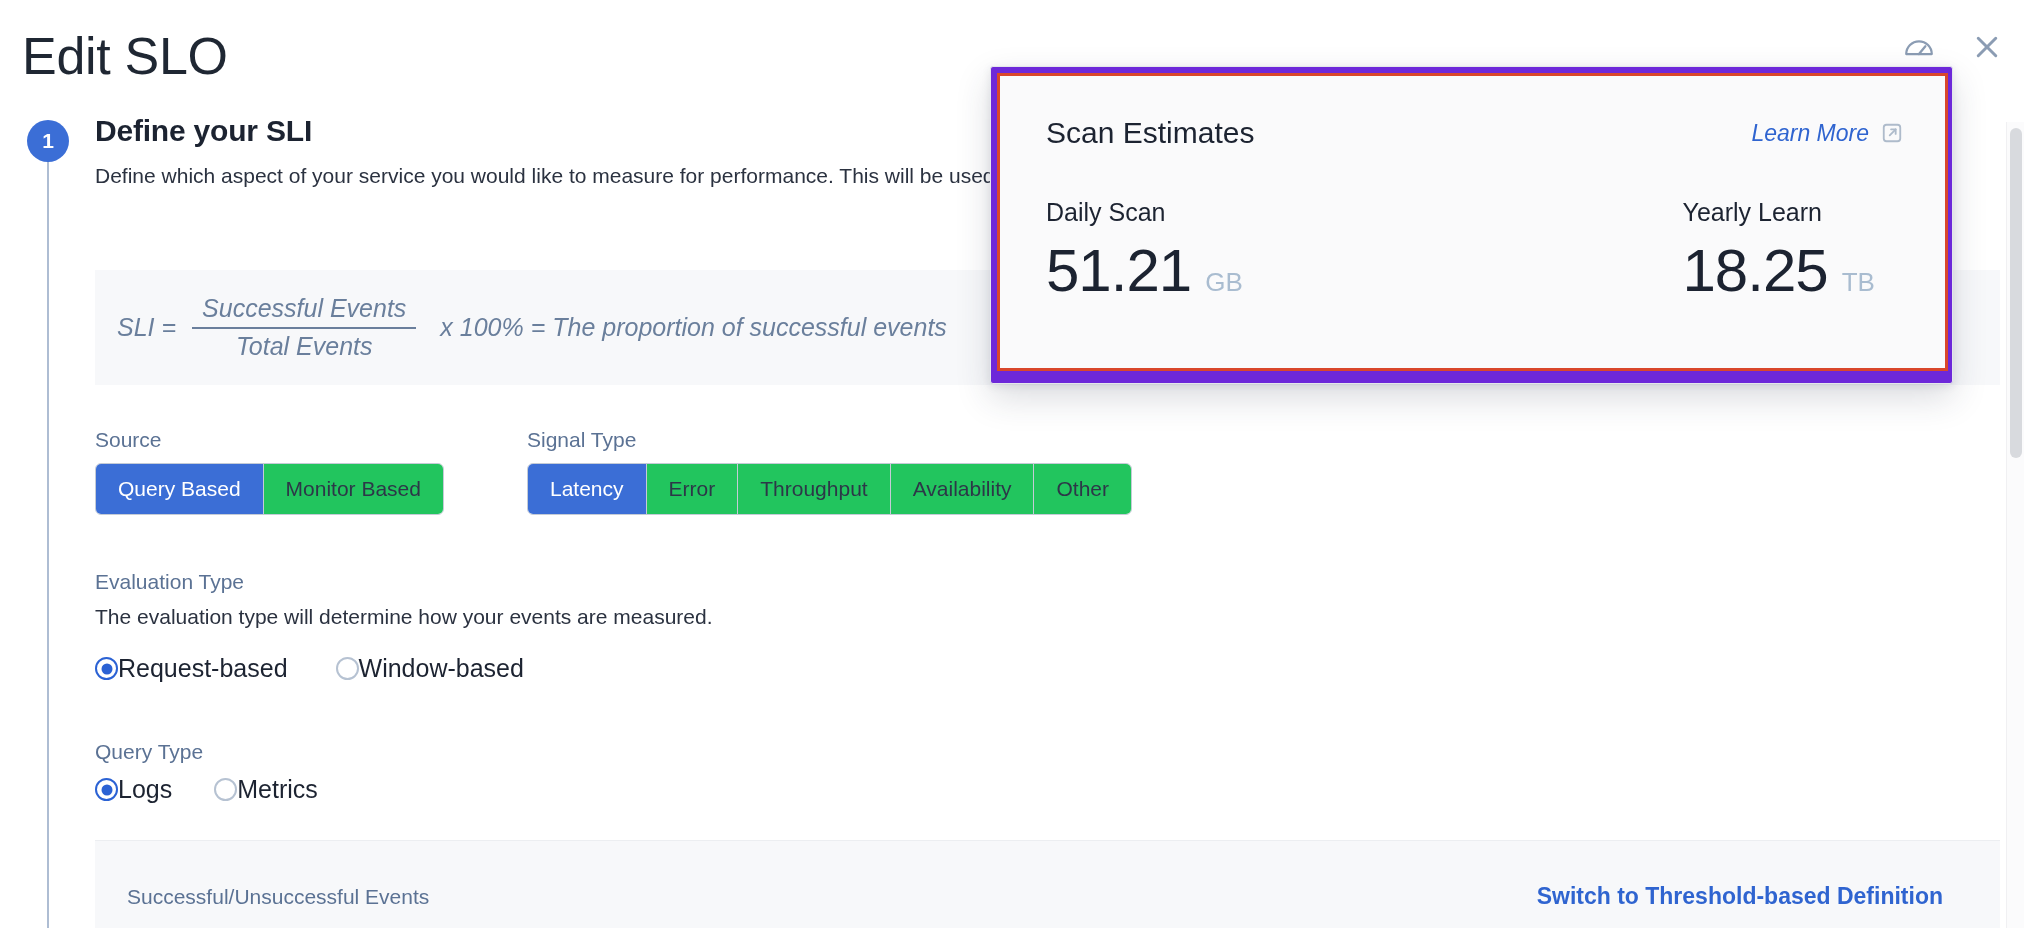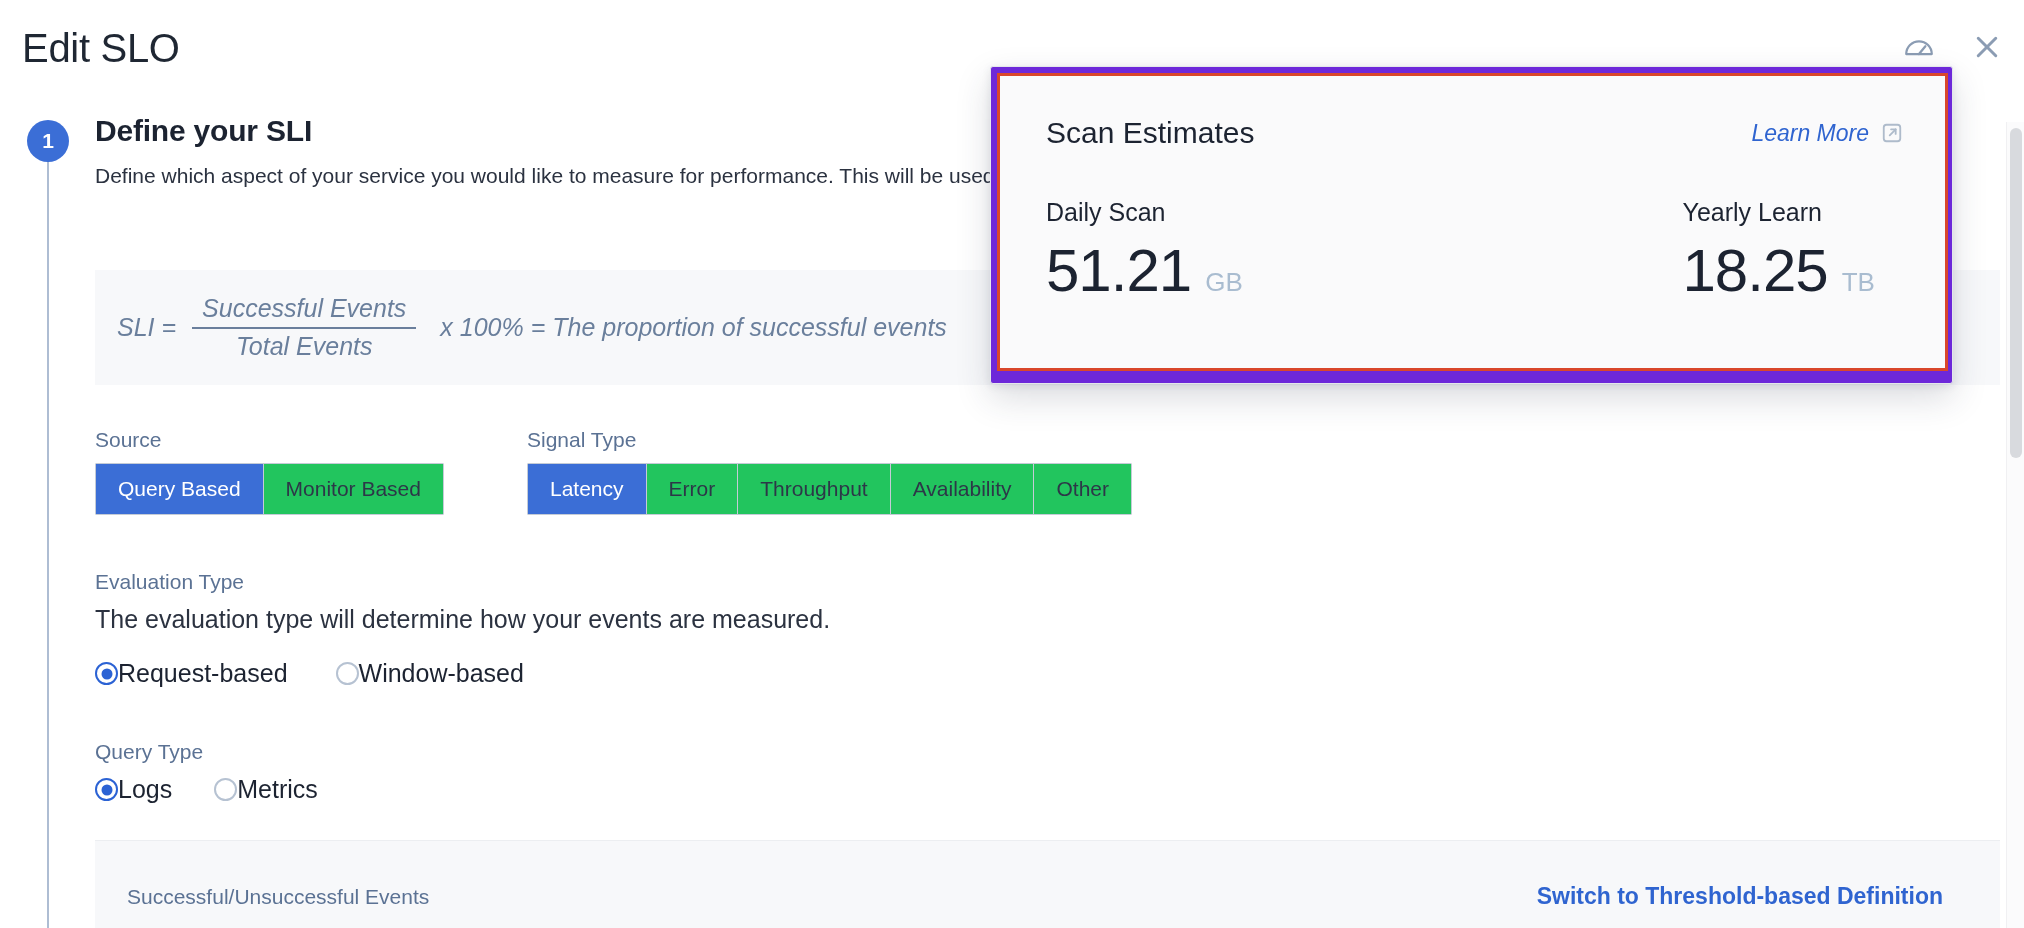--- a/index.html
+++ b/index.html
@@ -25,21 +25,21 @@
     position: absolute;
     left: 0; top: 0;
     width: 2024px;
     height: 90px;
   }
 
   .page-title {
     position: absolute;
     left: 22px;
     top: 26px;
-    font-size: 40px;
+    font-size: 52px;
     font-weight: 400;
     letter-spacing: -0.3px;
     color: #1f2733;
     white-space: nowrap;
   }
 
   .topicons {
     position: absolute;
     right: 22px;
     top: 30px;
@@ -145,21 +145,21 @@
   
   .field-label {
     font-size: 21px;
     color: #5b7294;
     margin-bottom: 11px;
   }
 
   .btn-group {
     display: inline-flex;
     border: 1px solid #c4cbd6;
-    border-radius: 1px;
+    border-radius: 6px;
     overflow: hidden;
     background: #ffffff;
   }
   .btn-group .seg {
     font-size: 21px;
     color: #2d3murky;
     color: #2d3748;
     padding: 0 22px;
     height: 50px;
     display: flex;
@@ -187,21 +187,21 @@
   .grp-signal { }
 
   
   .eval-block {
     position: absolute;
     left: 95px;
     top: 570px;
     width: 1400px;
   }
   .eval-desc {
-    font-size: 25px;
+    font-size: 21px;
     color: #2b3240;
     margin-top: 2px;
   }
   .radio-row {
     display: flex;
     align-items: center;
     gap: 48px;
     margin-top: 25px;
   }
   .radio-item {

